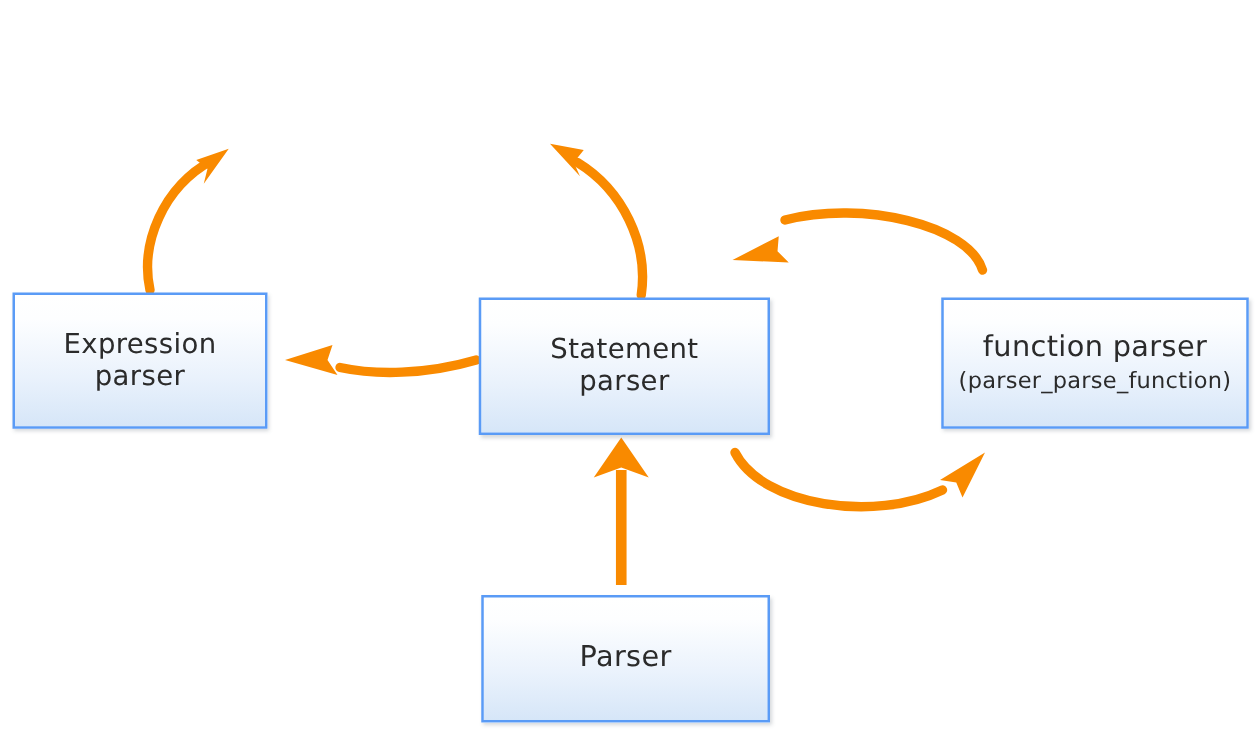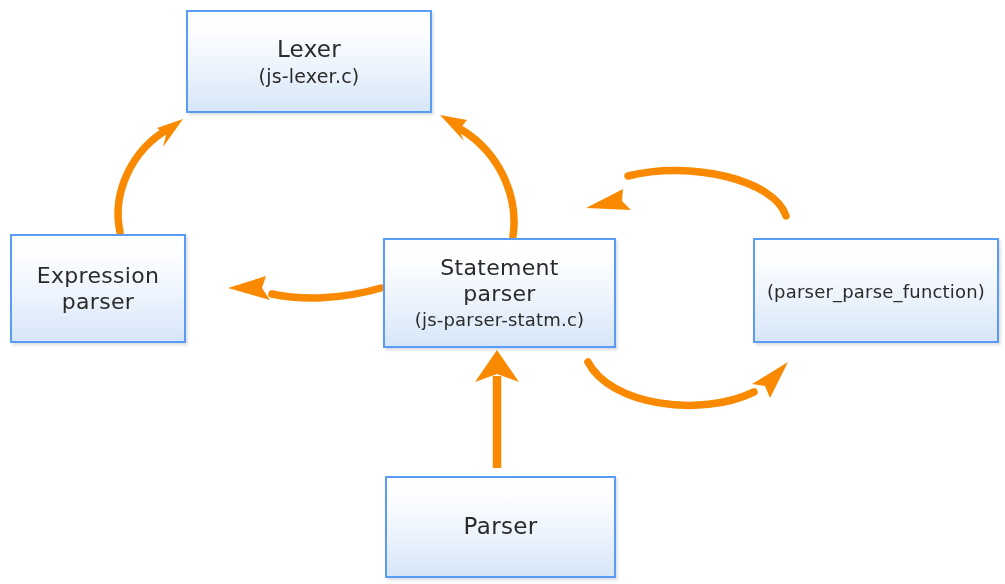--- a/index.html
+++ b/index.html
@@ -49,21 +49,21 @@
     white-space: pre-line;
   }
   .node .subtitle {
     font-size: 19px;
     letter-spacing: 0.2px;
     margin-top: 2px;
   }
 
   
   #node-lexer      { left: 186px; top: 10px;  width: 246px; height: 103px; }
-  #node-expression { left: 10px;  top: 234px; width: 176px; height: 109px; }
+  #node-expression { left: 10px;  top: 234px; width: 204px; height: 109px; }
   #node-statement  { left: 383px; top: 238px; width: 233px; height: 110px; }
   #node-function   { left: 753px; top: 238px; width: 246px; height: 105px; }
   #node-parser     { left: 385px; top: 476px; width: 231px; height: 102px; }
 
   #node-expression .title { font-size: 22px; }
   #node-expression .subtitle { font-size: 18px; }
   #node-statement .title { font-size: 22px; }
   #node-statement .subtitle { font-size: 18px; }
   #node-function .title { font-size: 23px; }
   #node-function .subtitle { font-size: 18px; }
@@ -99,37 +99,33 @@
       <path d="M 588 362 C 610 405, 700 418, 754 392" fill="none" stroke="#f98a00" stroke-width="7.5" stroke-linecap="round"></path>
       <path d="M 788 362 L 770 398 L 765 386 L 752 384 Z" fill="#f98a00"></path>
     </g>
 
     <g>
       <path d="M 497 468 L 497 376" fill="none" stroke="#f98a00" stroke-width="8.5" stroke-linecap="butt"></path>
       <path d="M 497 350 L 519 382 L 497 374 L 475 382 Z" fill="#f98a00"></path>
     </g>
   </svg>
 
-  <div class="node" id="node-lexer">
-    <div class="title">Lexer</div>
-    <div class="subtitle">(js-lexer.c)</div>
-  </div>
 
   <div class="node" id="node-expression">
     <div class="title">Expression
 parser</div>
   </div>
 
   <div class="node" id="node-statement">
     <div class="title">Statement
 parser</div>
-    <div class="subtitle">(js-parser-statm.c)</div>
   </div>
 
   <div class="node" id="node-function">
+    <div class="title">function parser</div>
     <div class="subtitle">(parser_parse_function)</div>
   </div>
 
   <div class="node" id="node-parser">
     <div class="title">Parser</div>
   </div>
 
 </div>
 
 </body></html>

